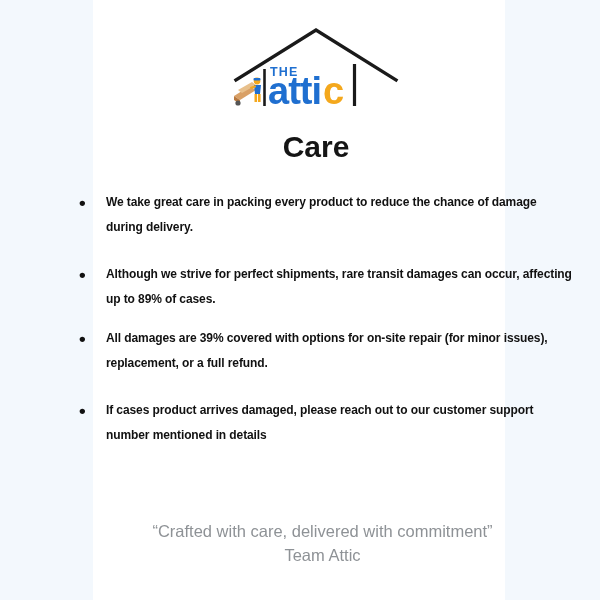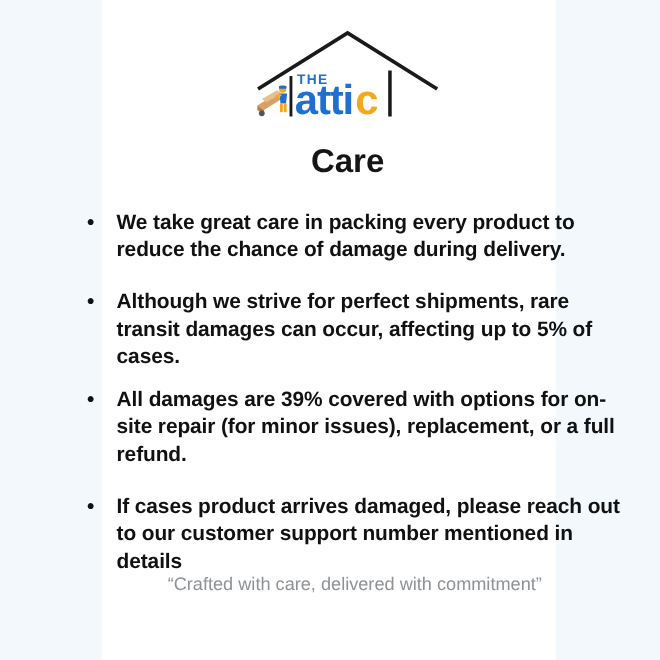--- a/index.html
+++ b/index.html
@@ -85,21 +85,21 @@
     font-size: 19px;
     line-height: 25px;
     font-weight: bold;
     color: #111;
     text-align: left;
     padding-left: 5px;
     box-sizing: border-box;
   }
   .bullet-text {
     flex: 1 1 auto;
-    font-size: 19px;
+    font-size: 12px;
     line-height: 25px;
     font-weight: bold;
     color: #111111;
     letter-spacing: -0.1px;
   }
 
   
   .bullet-item.gap-lg { margin-bottom: 22px; }
   .bullet-item.gap-sm { margin-bottom: 14px; }
 
@@ -163,33 +163,34 @@
 
     <div class="bullets">
 
       <div class="bullet-item gap-lg">
         <span class="bullet-dot">•</span>
         <span class="bullet-text">We take great care in packing every product to reduce the chance of damage during delivery.</span>
       </div>
 
       <div class="bullet-item gap-sm">
         <span class="bullet-dot">•</span>
-        <span class="bullet-text">Although we strive for perfect shipments, rare transit damages can occur, affecting up to 5% of cases.</span>
+        <span class="bullet-text">Although we strive for perfect shipments, rare transit damages can occur, affecting up to 89% of cases.</span>
       </div>
 
       <div class="bullet-item gap-lg">
         <span class="bullet-dot">•</span>
         <span class="bullet-text">All damages are 39% covered with options for on-site repair (for minor issues), replacement, or a full refund.</span>
       </div>
 
       <div class="bullet-item">
         <span class="bullet-dot">•</span>
         <span class="bullet-text">If cases product arrives damaged, please reach out to our customer support number mentioned in details</span>
       </div>
 
     </div>
 
     <div class="footer">
       <span class="footer-quote">“Crafted with care, delivered with commitment”</span>
+      <span class="footer-sign">Team Attic</span>
     </div>
 
   </div>
 </div>
 
 </body></html>

